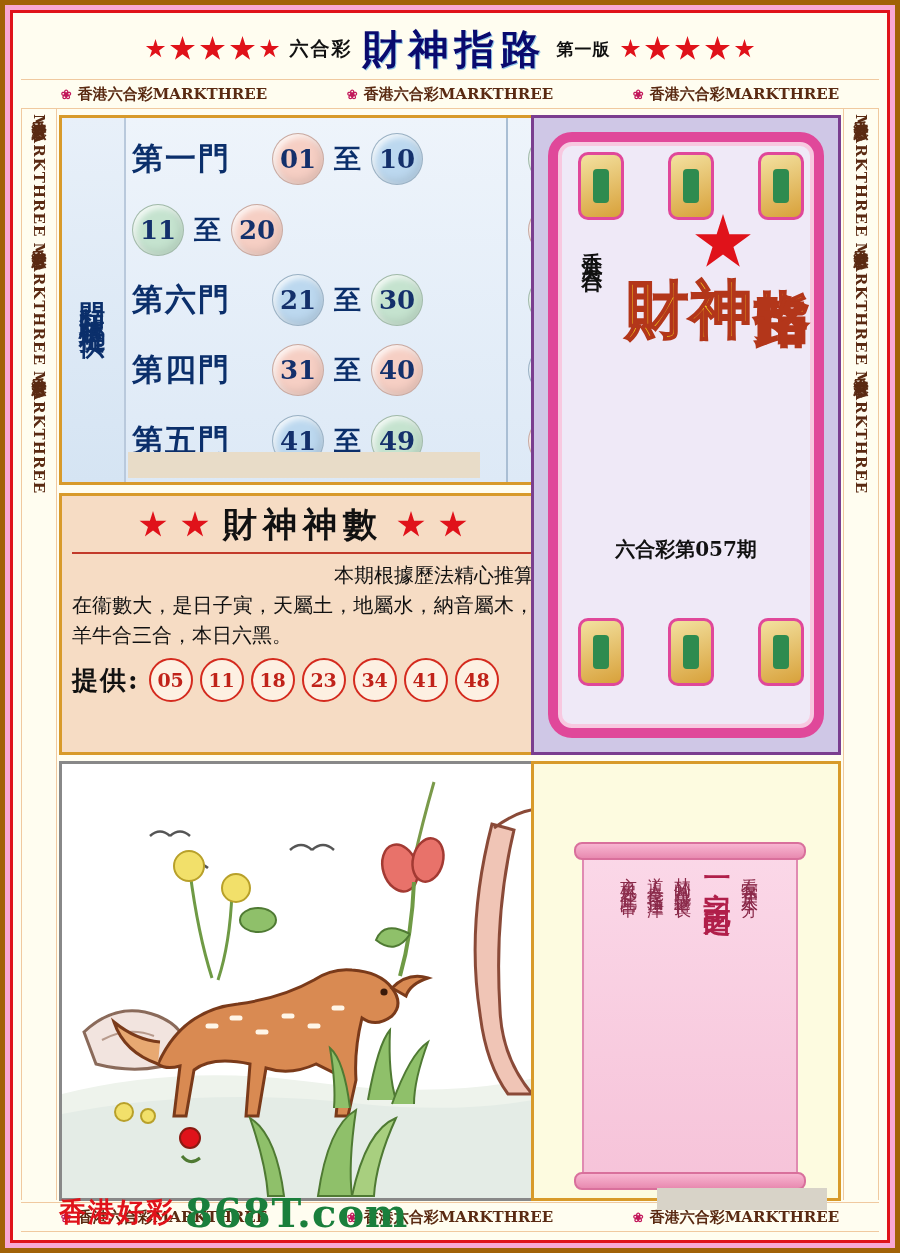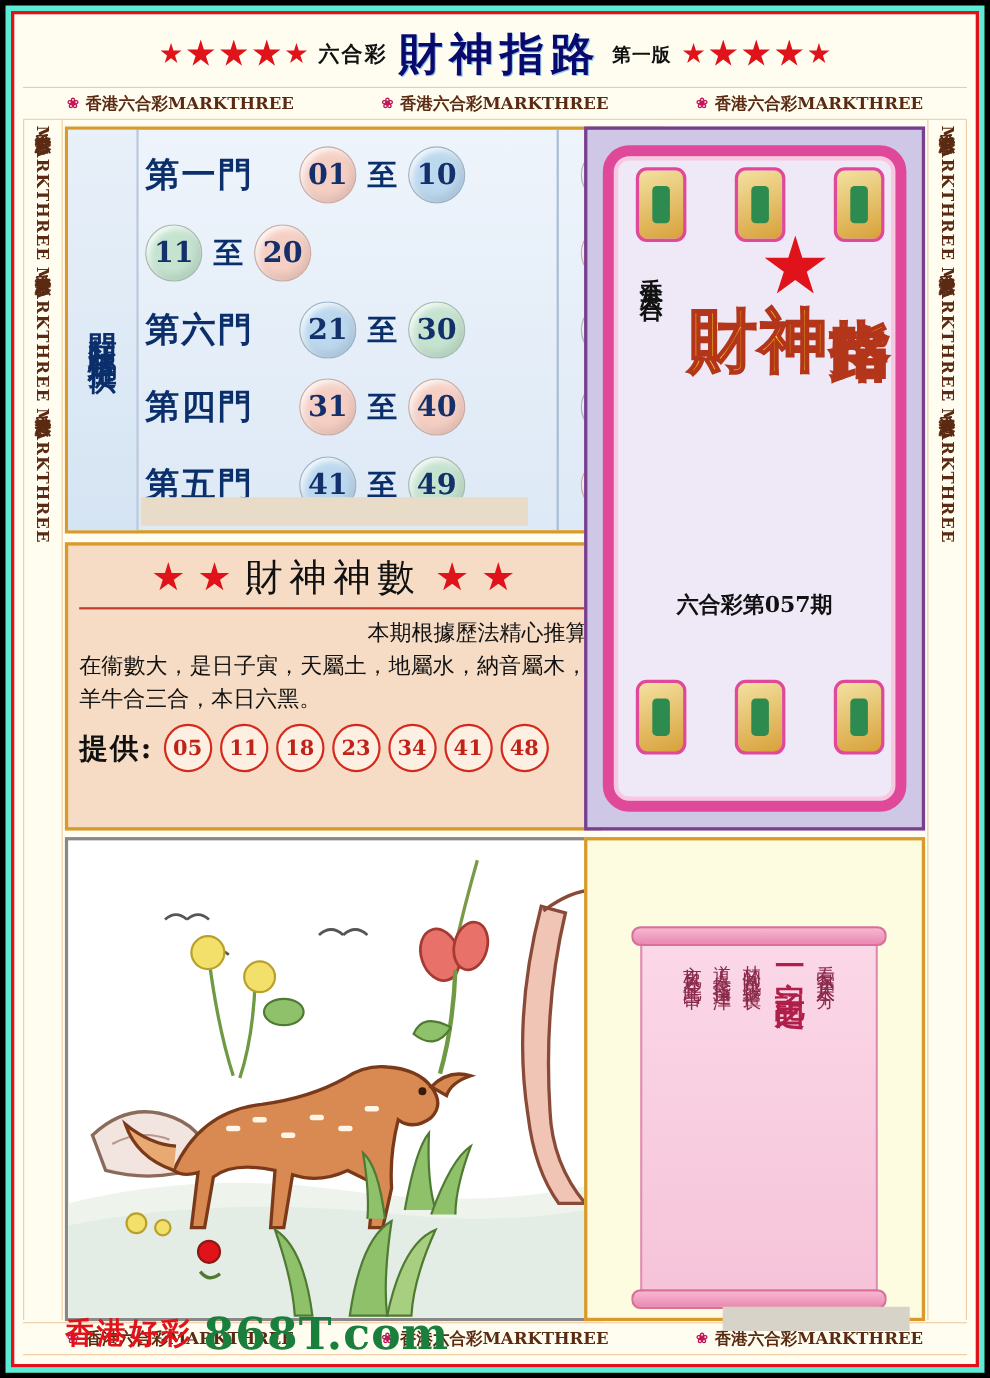--- a/index.html
+++ b/index.html
@@ -4,22 +4,22 @@
 <style>
   html,body{margin:0;padding:0;}
   body{
     width:900px;height:1253px;overflow:hidden;
     font-family:"DejaVu Sans","Liberation Sans",sans-serif;
     background:#fff;
     position:relative;
   }
   .page{
     position:absolute;inset:0;
-    background:#5eead4;
-    border:5px solid #000000;
+    background:#f9a8d4;
+    border:5px solid #a16207;
     box-sizing:border-box;
   }
   .page-inner{
     position:absolute;inset:5px;
     border:3px solid #e0121a;
     box-sizing:border-box;
     background:#fffdf0;
   }
   
   .title-band{
@@ -141,21 +141,21 @@
     border:3px solid #d89a2a;box-sizing:border-box;
     padding:6px 10px;
   }
   .shu-head{
     display:flex;align-items:center;justify-content:center;gap:14px;
     border-bottom:2px solid #c23a2a;padding-bottom:4px;margin-bottom:6px;
   }
   .shu-head .star{width:28px;height:28px;background:#e0121a;}
   .shu-title{
     font-family:"DejaVu Serif","Liberation Serif",serif;
-    font-size:34px;font-weight:normal;color:#111;letter-spacing:6px;
+    font-size:34px;font-weight:bold;color:#111;letter-spacing:6px;
   }
   .shu-text{
     font-family:"DejaVu Serif","Liberation Serif",serif;
     font-size:20px;color:#111;line-height:1.5;text-align:justify;
   }
   .shu-text .line1{display:block;text-align:right;}
   .shu-supply{display:flex;align-items:center;gap:7px;margin-top:8px;}
   .shu-supply .lbl{
     font-family:"DejaVu Serif","Liberation Serif",serif;
     font-size:26px;font-weight:bold;color:#111;letter-spacing:2px;margin-right:2px;

